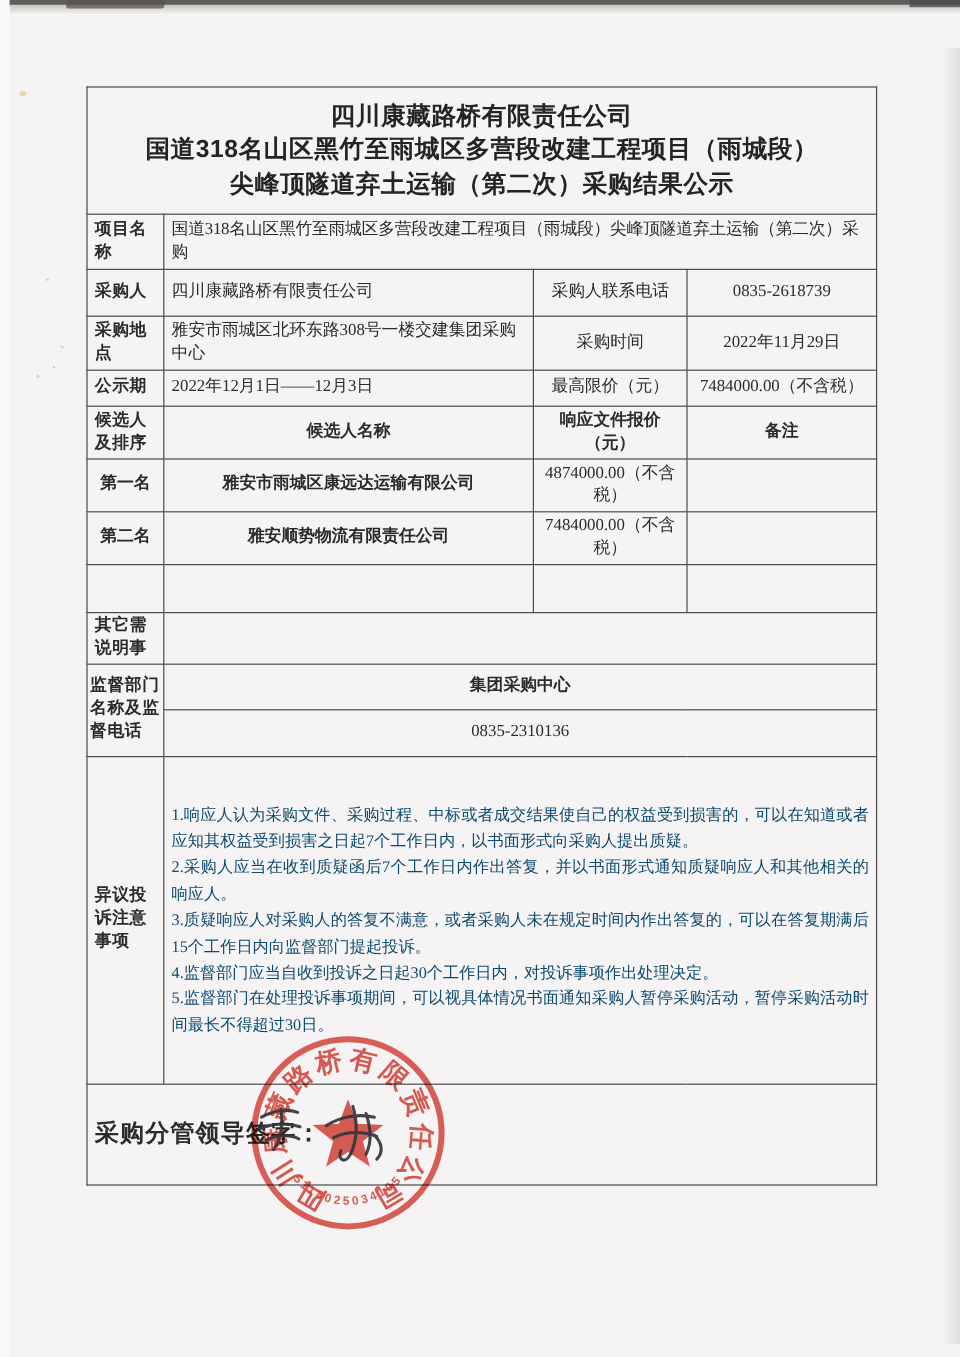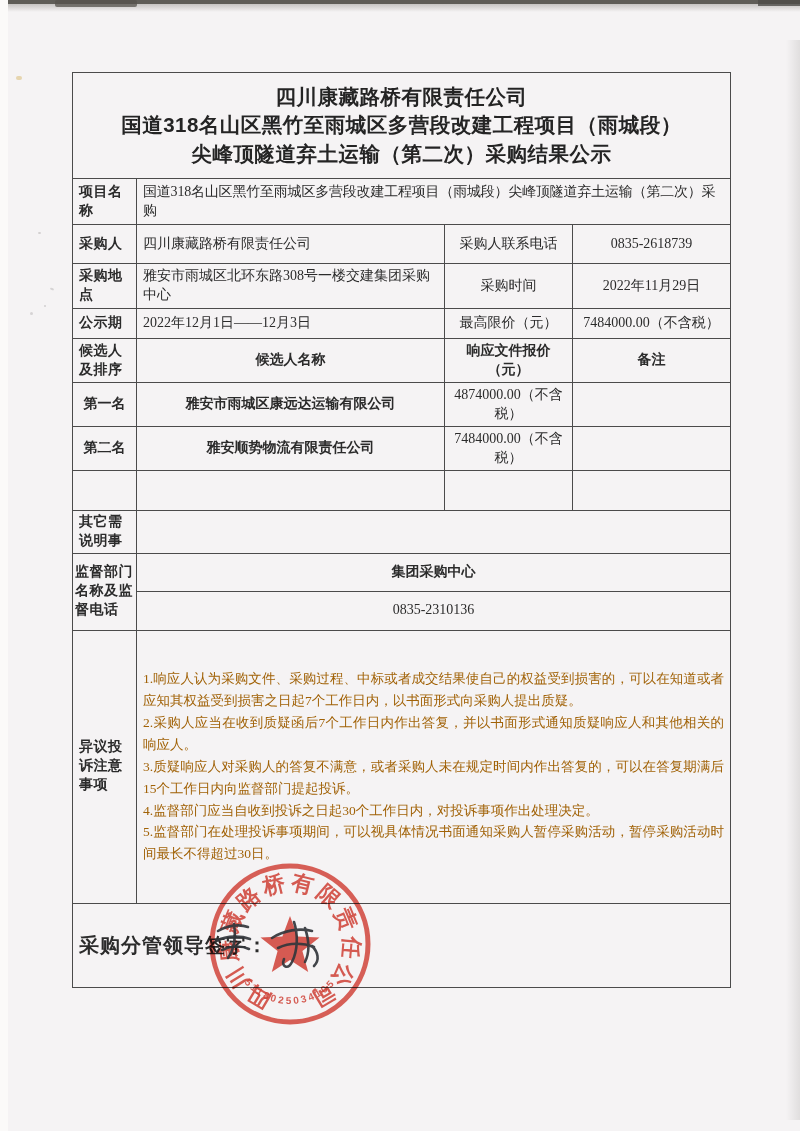--- a/index.html
+++ b/index.html
@@ -59,21 +59,21 @@
   .rh-objection{height:273px;}
   .rh-sign{height:84px;}
 
   td.title-cell{text-align:center;vertical-align:middle;border-bottom:1.4px solid #4b4b4b;}
   .title-line{font-family:"Liberation Sans","DejaVu Sans",sans-serif;font-weight:700;
     font-size:20.5px;line-height:1.38;color:#242424;letter-spacing:.5px;}
 
   td.project-val{font-size:13.5px;padding-left:9px;letter-spacing:-0.2px;}
 
   td.notes-cell{padding:8px 13px;vertical-align:middle;}
-  .note-item{font-size:13.5px;line-height:1.62;color:#a16207;text-align:justify;}
+  .note-item{font-size:13.5px;line-height:1.62;color:#0c4a6e;text-align:justify;}
 
   td.sign-cell{vertical-align:middle;padding-left:7px;position:relative;}
   .sign-label{font-size:20px;font-weight:600;letter-spacing:1px;}
 
   
   .stamp-wrap{position:absolute;left:196px;top:852px;width:190px;height:190px;
     mix-blend-mode:multiply;pointer-events:none;}
   .sig-wrap{position:absolute;left:196px;top:852px;width:190px;height:190px;pointer-events:none;}
 </style>
 </head>

